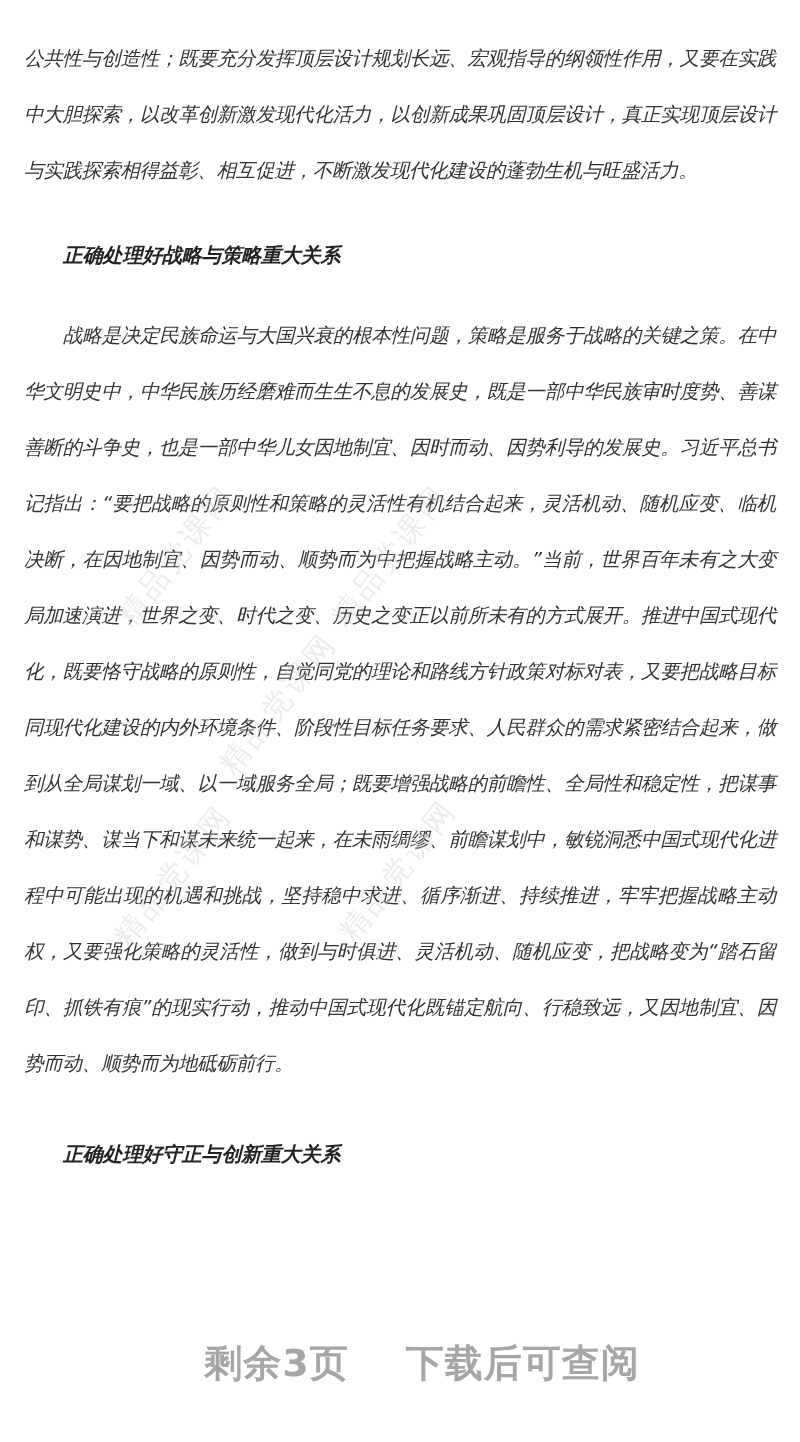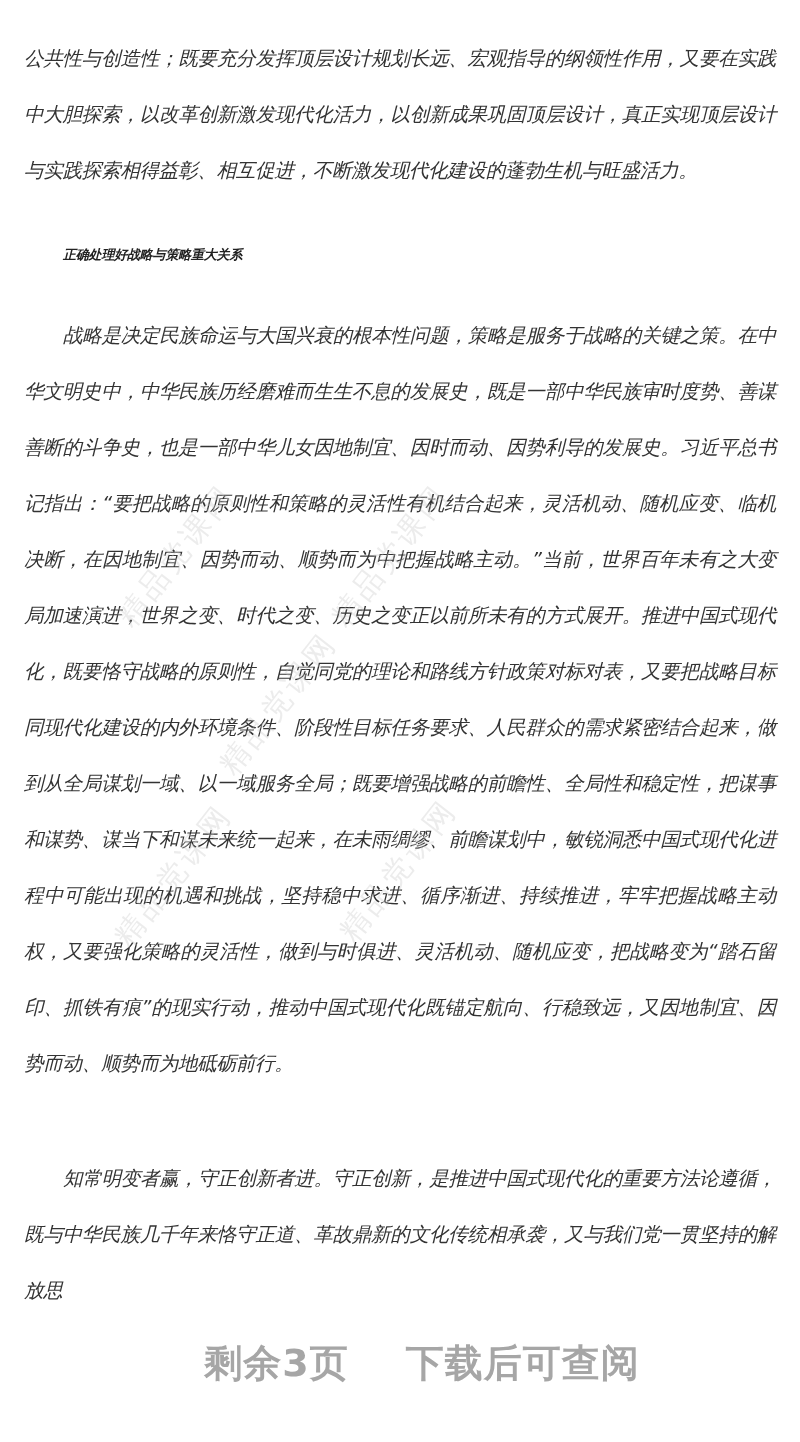--- a/index.html
+++ b/index.html
@@ -9,21 +9,21 @@
     color: #333333;
   }
   .page { position: absolute; left: 24px; top: 31px; width: 752px; font-style: italic; }
   .para {
     font-size: 19.6px; line-height: 56px; margin: 0;
     text-align: justify; text-justify: inter-character;
     letter-spacing: -0.35px;
   }
   .indent { text-indent: 39px; }
   .heading {
-    font-size: 13px; font-weight: bold; line-height: 56px; margin: 0;
+    font-size: 20px; font-weight: bold; line-height: 56px; margin: 0;
     padding-left: 39px; color: #222222; letter-spacing: -0.2px;
   }
   .gap1 { height: 28px; }
   .gap2 { height: 25px; }
   .gap3 { height: 34px; }
   .gap4 { height: 25px; }
   .footer {
     position: absolute; left: 0; width: 800px; top: 1338px;
     text-align: center; font-size: 38px; font-weight: bold;
     color: #a6a6a6; letter-spacing: 1px; white-space: pre;
@@ -39,22 +39,22 @@
 </head>
 <body>
 
 <div class="page">
   <p class="para">公共性与创造性；既要充分发挥顶层设计规划长远、宏观指导的纲领性作用，又要在实践中大胆探索，以改革创新激发现代化活力，以创新成果巩固顶层设计，真正实现顶层设计与实践探索相得益彰、相互促进，不断激发现代化建设的蓬勃生机与旺盛活力。</p>
   <div class="gap1"></div>
   <p class="heading">正确处理好战略与策略重大关系</p>
   <div class="gap2"></div>
   <p class="para indent">战略是决定民族命运与大国兴衰的根本性问题，策略是服务于战略的关键之策。在中华文明史中，中华民族历经磨难而生生不息的发展史，既是一部中华民族审时度势、善谋善断的斗争史，也是一部中华儿女因地制宜、因时而动、因势利导的发展史。习近平总书记指出：“要把战略的原则性和策略的灵活性有机结合起来，灵活机动、随机应变、临机决断，在因地制宜、因势而动、顺势而为中把握战略主动。”当前，世界百年未有之大变局加速演进，世界之变、时代之变、历史之变正以前所未有的方式展开。推进中国式现代化，既要恪守战略的原则性，自觉同党的理论和路线方针政策对标对表，又要把战略目标同现代化建设的内外环境条件、阶段性目标任务要求、人民群众的需求紧密结合起来，做到从全局谋划一域、以一域服务全局；既要增强战略的前瞻性、全局性和稳定性，把谋事和谋势、谋当下和谋未来统一起来，在未雨绸缪、前瞻谋划中，敏锐洞悉中国式现代化进程中可能出现的机遇和挑战，坚持稳中求进、循序渐进、持续推进，牢牢把握战略主动权，又要强化策略的灵活性，做到与时俱进、灵活机动、随机应变，把战略变为“踏石留印、抓铁有痕”的现实行动，推动中国式现代化既锚定航向、行稳致远，又因地制宜、因势而动、顺势而为地砥砺前行。</p>
   <div class="gap3"></div>
+  <p class="heading">正确处理好守正与创新重大关系</p>
   <div class="gap4"></div>
-  <p class="para indent">知常明变者赢，守正创新者进。守正创新，是推进中国式现代化的重要方法论遵循，既与中华民族几千年来恪守正道、革故鼎新的文化传统相承袭，又与我们党一贯坚持的解放思</p>
 </div>
 
 <span class="wm" style="left:108px; top:610px;">精品党课网</span>
 <span class="wm" style="left:322px; top:610px;">精品党课网</span>
 <span class="wm" style="left:210px; top:758px;">精品党课网</span>
 <span class="wm" style="left:105px; top:930px;">精品党课网</span>
 <span class="wm" style="left:330px; top:925px;">精品党课网</span>
 
 <div class="footer"><span>剩余3页</span>    <span>下载后可查阅</span></div>
 

